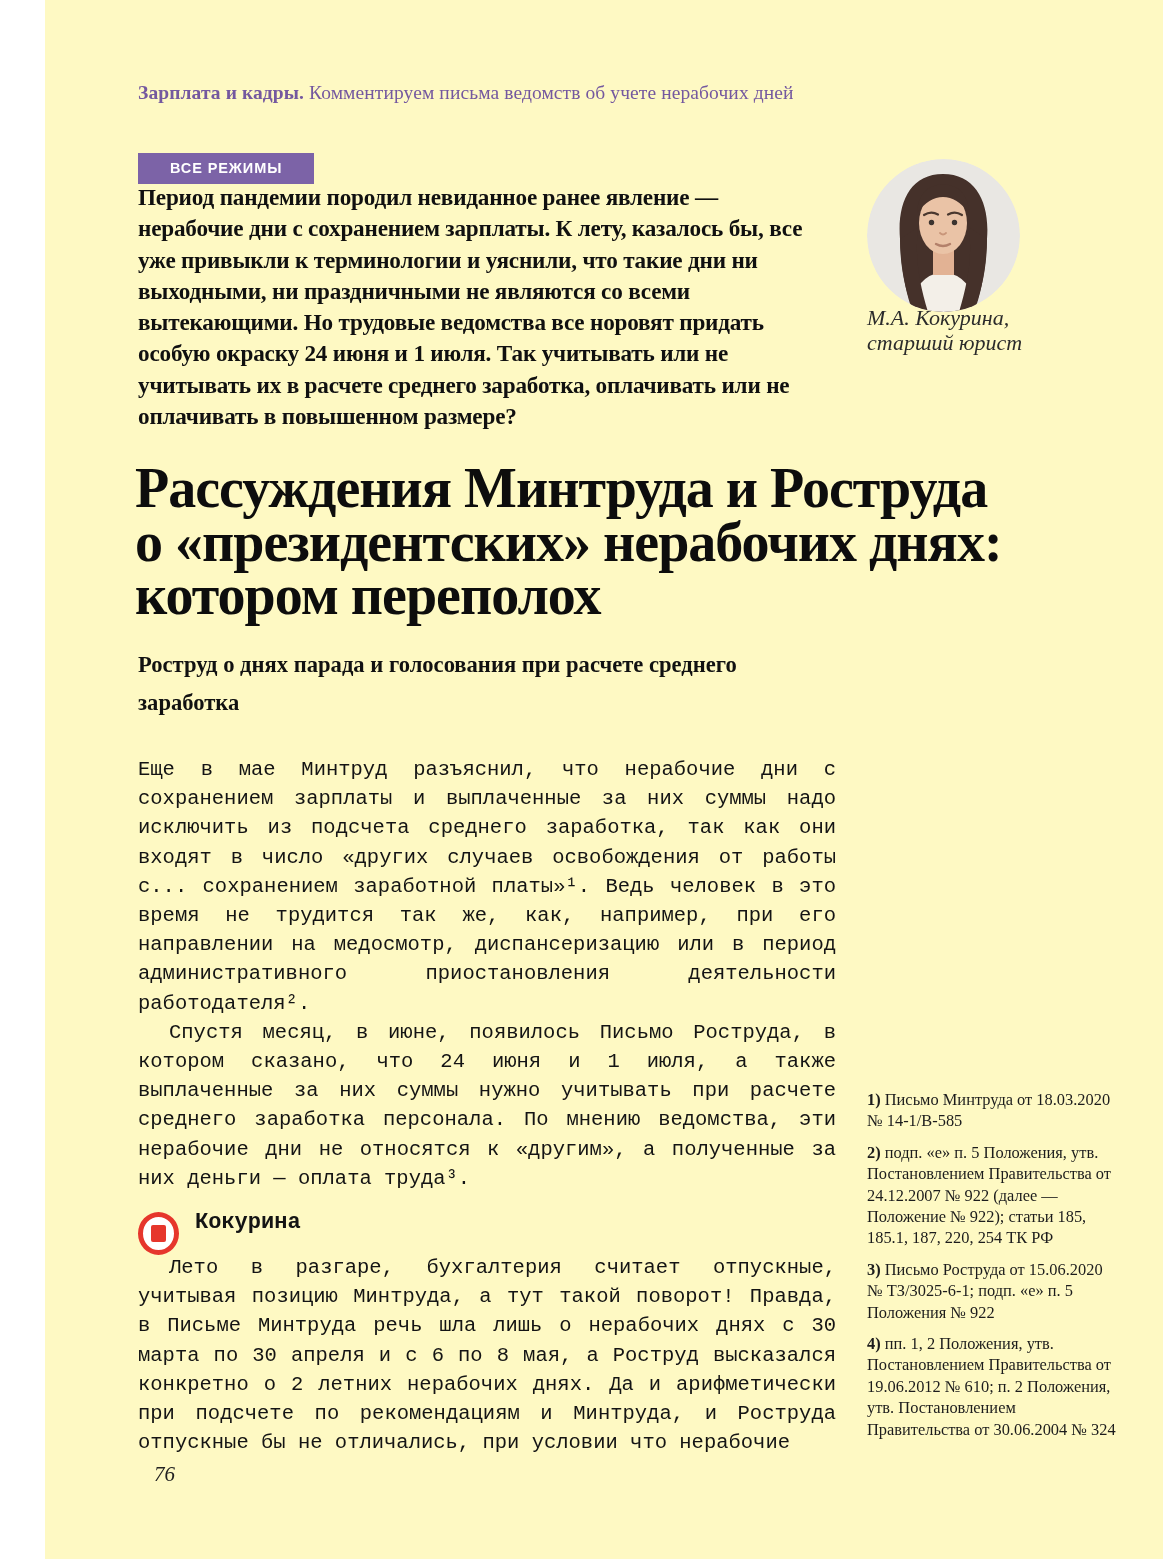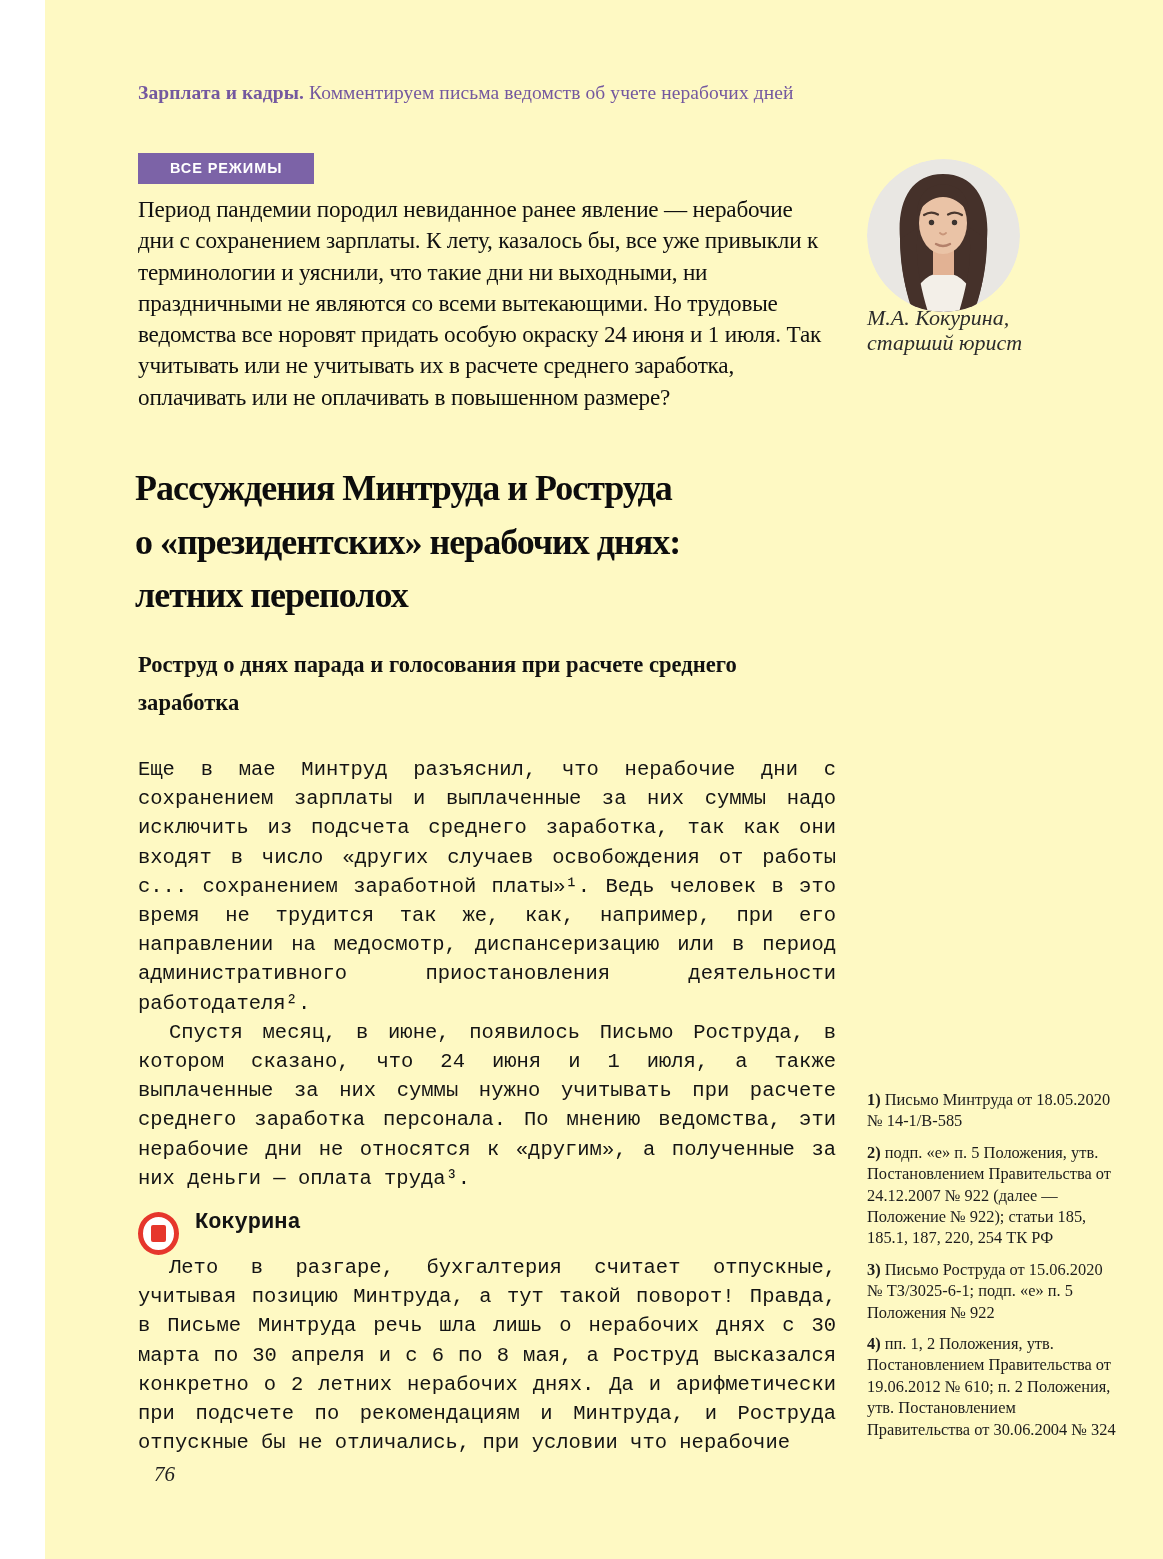--- a/index.html
+++ b/index.html
@@ -11,29 +11,29 @@
   .kicker{position:absolute;left:93px;top:82px;font-size:19.5px;color:#74589f;letter-spacing:.1px;}
   .kicker-bold{font-weight:700;}
   
   .badge{
     position:absolute;left:93px;top:153px;background:#7c63a7;color:#ffffff;
     font-family:"Liberation Sans",sans-serif;font-weight:700;font-size:14.5px;
     letter-spacing:.9px;padding:7px 32px 8px;
   }
   
   .lead{
-    position:absolute;left:93px;top:194px;width:690px;
-    font-weight:400;font-size:23.2px;line-height:31.3px;letter-spacing:-.2px;color:#101010;
+    position:absolute;left:93px;top:182px;width:690px;
+    font-weight:700;font-size:23.2px;line-height:31.3px;letter-spacing:-.2px;color:#101010;
   }
   
   .photo-wrap{position:absolute;left:822px;top:159px;width:153px;height:153px;border-radius:50%;overflow:hidden;}
   .author{position:absolute;left:822px;top:306px;font-style:italic;font-size:22px;line-height:24.5px;color:#2b2b2b;}
   
   .title{
-    position:absolute;left:90px;top:462px;font-weight:700;font-size:36px;
+    position:absolute;left:90px;top:462px;font-weight:700;font-size:56px;
     line-height:53.5px;letter-spacing:-1px;color:#0d0d0d;white-space:nowrap;
   }
   
   .subhead{position:absolute;left:93px;top:646px;width:680px;font-weight:700;font-size:22.6px;line-height:38px;color:#111;}
   
   .main{position:absolute;left:93px;top:755px;width:698px;font-size:20.5px;line-height:29.2px;text-align:justify;color:#141414;font-family:Liberation Mono, monospace;}
   .main p{margin:0;}
   .p-indent{text-indent:31px;}
   
   .attention{position:relative;margin:16px 0 16px;padding-left:57px;text-align:left;}
@@ -93,21 +93,21 @@
   </div>
 
   <div class="author">
     <div>М.А. Кокурина,</div>
     <div>старший юрист</div>
   </div>
 
   <div class="title">
     <div>Рассуждения Минтруда и Роструда</div>
     <div>о «президентских» нерабочих днях:</div>
-    <div>летних переполох</div>
+    <div>котором переполох</div>
   </div>
 
   <div class="subhead">Роструд о днях парада и голосования при расчете среднего заработка</div>
 
   <div class="main">
     <p>Еще в мае Минтруд разъяснил, что нерабочие дни с сохранением зарплаты и выплаченные за них суммы надо исключить из подсчета среднего заработка, так как они входят в число «других случаев освобождения от работы с... сохранением заработной платы»¹. Ведь человек в это время не трудится так же, как, например, при его направлении на медосмотр, диспансеризацию или в период административного приостановления деятельности работодателя².</p>
     <p class="p-indent">Спустя месяц, в июне, появилось Письмо Роструда, в котором сказано, что 24 июня и 1 июля, а также выплаченные за них суммы нужно учитывать при расчете среднего заработка персонала. По мнению ведомства, эти нерабочие дни не относятся к «другим», а полученные за них деньги — оплата труда³.</p>
 
     <div class="attention">
       <div class="att-icon">
@@ -115,21 +115,21 @@
       </div>
       <div class="att-title">Кокурина</div>
     </div>
 
     <p class="p-indent">Лето в разгаре, бухгалтерия считает отпускные, учитывая позицию Минтруда, а тут такой поворот! Правда, в Письме Минтруда речь шла лишь о нерабочих днях с 30 марта по 30 апреля и с 6 по 8 мая, а Роструд высказался конкретно о 2 летних нерабочих днях. Да и арифметически при подсчете по рекомендациям и Минтруда, и Роструда отпускные бы не отличались, при условии что нерабочие</p>
   </div>
 
   <div class="footnotes">
     <div class="footnote">
       <span class="fn-num">1)</span>
-      <span>Письмо Минтруда от 18.05.2020 № 14-1/В-585</span>
+      <span>Письмо Минтруда от 18.03.2020 № 14-1/В-585</span>
     </div>
     <div class="footnote">
       <span class="fn-num">2)</span>
       <span>подп. «е» п. 5 Положения, утв. Постановлением Правительства от 24.12.2007 № 922 (далее — Положение № 922); статьи 185, 185.1, 187, 220, 254 ТК РФ</span>
     </div>
     <div class="footnote">
       <span class="fn-num">3)</span>
       <span>Письмо Роструда от 15.06.2020 № ТЗ/3025-6-1; подп. «е» п. 5 Положения № 922</span>
     </div>
     <div class="footnote">

